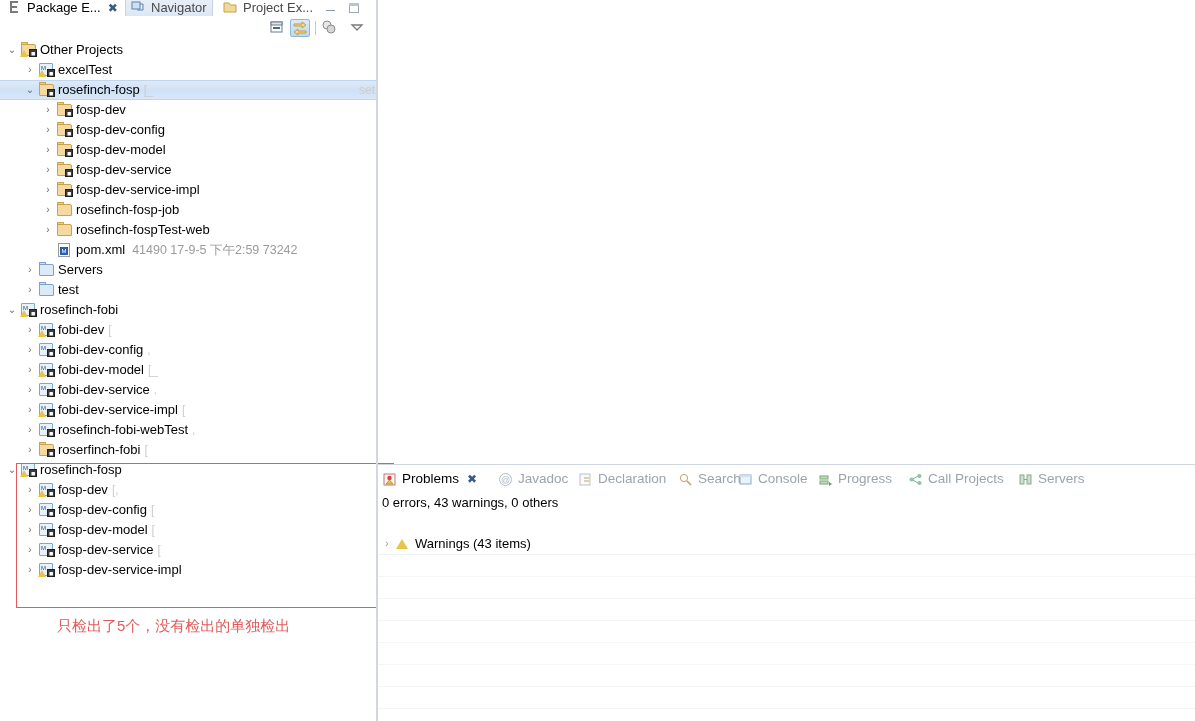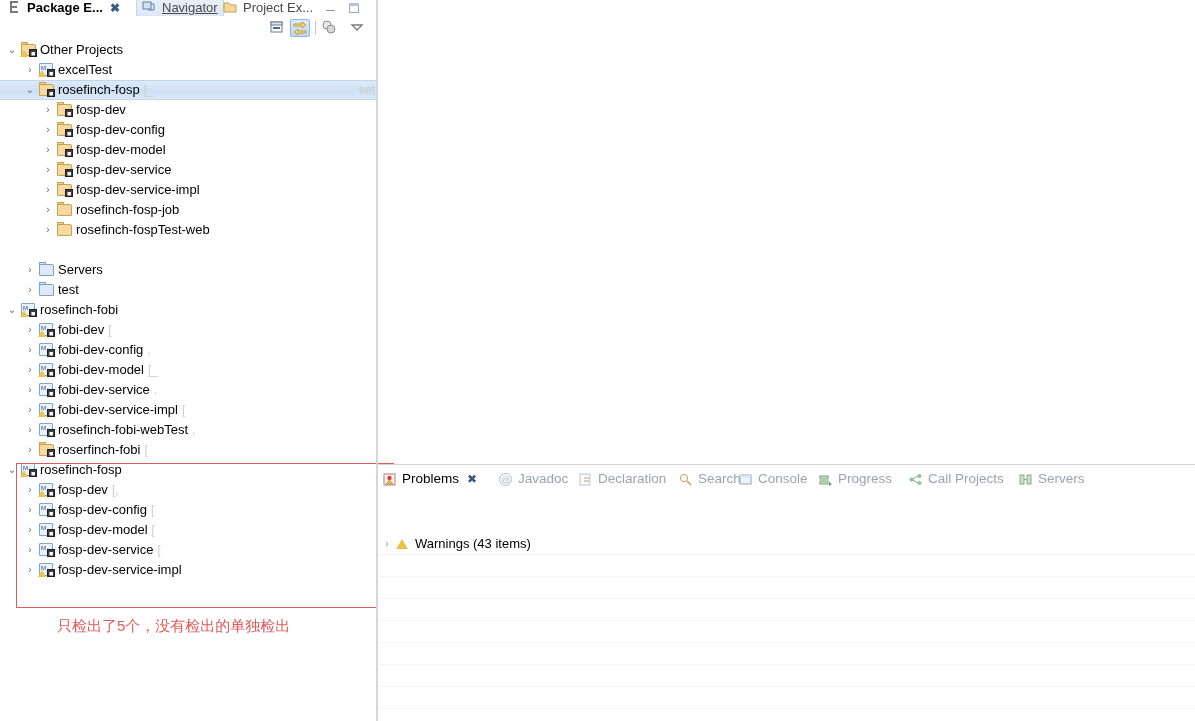--- a/index.html
+++ b/index.html
@@ -22,21 +22,21 @@
   #view-tabbar {
     position: absolute; left: 0; top: 0; width: 378px; height: 16px;
     background: #ffffff;
   }
   .vtab {
     position: absolute; top: 0; height: 16px;
     display: flex; align-items: center; gap: 4px;
     padding: 0 5px; white-space: nowrap;
     font-size: 13px; line-height: 16px;
   }
-  .vtab.active { color: #000; font-weight: bold; }
+  .vtab.active { color: #000; font-weight: normal; }
   .vtab.inactive { color: #4a4a4a; }
   .vtab.inactive.sel-bg {
     background: linear-gradient(to bottom, #e8eef7 0%, #dde7f4 100%);
     border-left: 1px solid #c5d3e6; border-right: 1px solid #c5d3e6;
   }
   .tabclose { margin-left: 3px; color: #3b5a82; font-size: 12px; }
 
   .winbtn { position: absolute; top: 2px; width: 13px; height: 12px; }
   .winbtn .glyph { position: absolute; border: 1px solid #9aa7b8; }
 
@@ -179,21 +179,21 @@
           <svg width="14" height="14" viewBox="0 0 14 14">
               <rect x="3" y="1" width="2" height="12" fill="#7a7a7a"></rect>
               <rect x="3" y="1" width="8" height="2" fill="#7a7a7a"></rect>
               <rect x="3" y="6" width="7" height="2" fill="#7a7a7a"></rect>
               <rect x="3" y="11" width="8" height="2" fill="#7a7a7a"></rect>
             </svg>
         </span>
         <span>Package E...</span>
         <span class="tabclose">✖</span>
       </div>
-      <div class="vtab inactive sel-bg" style="left:136px;text-decoration:underline;">
+      <div class="vtab inactive sel-bg" style="left:125px;">
         <span class="ico" style="width:14px;flex:0 0 14px;">
           <svg width="14" height="14" viewBox="0 0 14 14">
               <rect x="1" y="2" width="8" height="7" fill="#cfe0f2" stroke="#5d83ae"></rect>
               <path d="M9 4 L12 4 L12 10 L6 10" fill="none" stroke="#5d83ae"></path>
             </svg>
         </span>
         <span>Navigator</span>
       </div>
       <div class="vtab inactive" style="left:218px;">
         <span class="ico" style="width:14px;flex:0 0 14px;">
@@ -355,20 +355,31 @@
           <span style="width: 40px; flex: 0 0 auto;"></span>
           <span class="arrow">›</span>
           <span class="ico">
             <span class="fold">
               <span class="tab"></span>
               <span class="back"></span>
             </span>
           </span>
           <span class="label">rosefinch-fospTest-web</span>
         </div>
+        <div class="row" style="top: 200px;">
+          <span style="width: 40px; flex: 0 0 auto;"></span>
+          <span class="arrow none">›</span>
+          <span class="ico">
+            <span class="xmlico">
+              <span class="b">M</span>
+            </span>
+          </span>
+          <span class="label">pom.xml</span>
+          <span class="meta">41490  17-9-5 下午2:59  73242</span>
+        </div>
         <div class="row" style="top: 220px;">
           <span style="width: 22px; flex: 0 0 auto;"></span>
           <span class="arrow">›</span>
           <span class="ico">
             <span class="fold blue">
               <span class="tab"></span>
               <span class="back"></span>
             </span>
           </span>
           <span class="label">Servers</span>
@@ -597,20 +608,21 @@
         </div>
         <div class="ptab inactive" style="left: 640px;">
           <span class="pico"><svg width="15" height="15" viewBox="0 0 15 15">
               <rect x="2" y="3" width="4" height="9" fill="#cfe0d0" stroke="#86a98a"></rect>
               <rect x="9" y="3" width="4" height="9" fill="#cfe0d0" stroke="#86a98a"></rect>
               <path d="M6 7.5 h3" stroke="#86a98a"></path>
             </svg></span>
           <span>Servers</span>
         </div>
       </div>
+    <div id="prob-summary">0 errors, 43 warnings, 0 others</div>
     <div id="prob-rows">
         <div class="prow" style="top: 0px;">
           <span class="parrow">›</span>
           <span class="tri-warn"></span>
           <span>Warnings (43 items)</span>
         </div>
         <div class="empty-row" style="top: 22px;"></div>
         <div class="empty-row" style="top: 44px;"></div>
         <div class="empty-row" style="top: 66px;"></div>
         <div class="empty-row" style="top: 88px;"></div>

